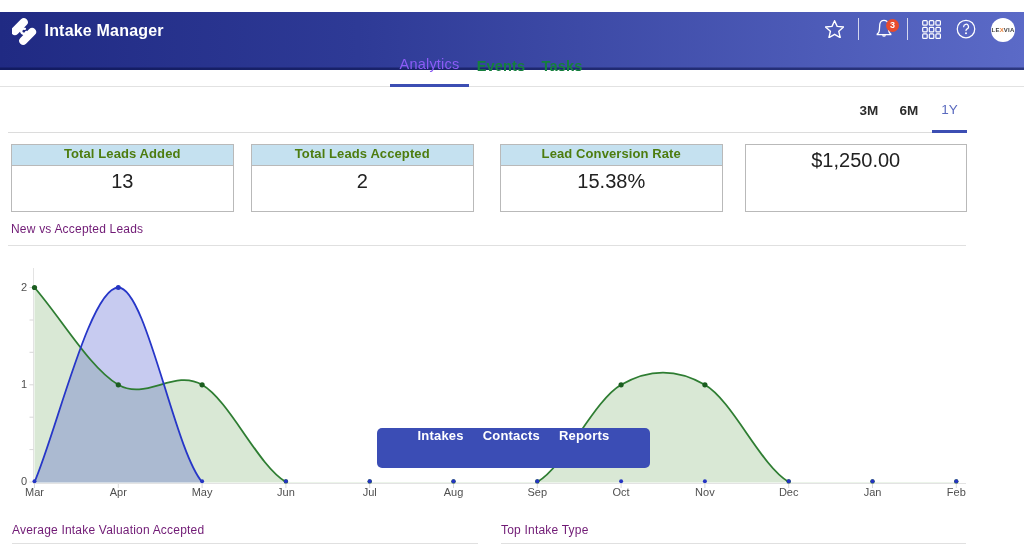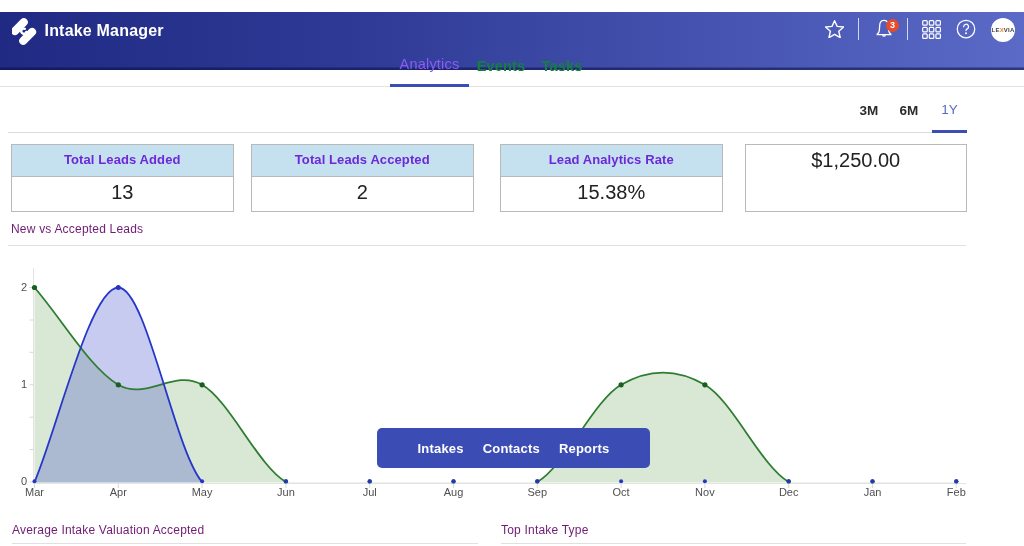--- a/index.html
+++ b/index.html
@@ -20,28 +20,28 @@
   .tab { position:absolute; top:0; height:43px; font-size:14.5px; font-weight:bold; color:#15803d;
          display:flex; align-items:center; justify-content:center; letter-spacing:0.2px; }
   .tab.active { color:#8b5cf6; font-weight:normal; border-bottom:3px solid #3c4eb3; }
   
   #rangerow { position:absolute; left:8px; top:88px; width:958px; height:45px; border-bottom:1px solid #dcdcdc; }
   .range { position:absolute; top:0; height:45px; font-size:13.5px; font-weight:bold; color:#2b2b2b;
            display:flex; align-items:center; justify-content:center; }
   .range.active { color:#5a6abf; font-weight:normal; border-bottom:3px solid #3c4eb3; }
   
   .card { position:absolute; top:144px; width:222.5px; height:68px; border:1px solid #b9b9b9; background:#fff; }
-  .card .hd { height:32px; background:#c5e1f0; border-bottom:1px solid #b9b9b9; display:flex; align-items:center; justify-content:center; padding-bottom:3px;
-              font-size:13px; font-weight:bold; color:#6d28d9; letter-spacing:0.1px; }
+  .card .hd { height:21px; background:#c5e1f0; border-bottom:1px solid #b9b9b9; display:flex; align-items:center; justify-content:center; padding-bottom:3px;
+              font-size:13px; font-weight:bold; color:#4d7c0f; letter-spacing:0.1px; }
   .card .val { height:30px; display:flex; align-items:center; justify-content:center; font-size:20px; color:#222; }
   .seclabel { position:absolute; font-size:12px; font-weight:normal; color:#701a75; letter-spacing:0.2px; }
   .hline { position:absolute; height:1px; background:#e0e0e0; }
   
   #toolbar { position:absolute; left:377px; top:428px; width:273px; height:40px; background:#3b4db5; border-radius:5px;
-             display:flex; align-items:center; justify-content:center; gap:19px; z-index:5; }
+             display:flex; justify-content:center; gap:19px; z-index:5; }
   #toolbar span { color:#fff; font-size:13px; font-weight:bold; letter-spacing:0.2px; }
 </style>
 </head>
 <body>
 <div id="nav">
   <svg class="abs" style="left:12px;top:5px" width="26" height="29" viewBox="0 0 26 29">
     <g stroke="#fff" stroke-linecap="round" fill="none">
       <line x1="11.8" y1="5.2" x2="2.9" y2="14.1" stroke-width="8"></line>
       <line x1="20.1" y1="14.9" x2="11.2" y2="23.8" stroke-width="8"></line>
       <path d="M12.90 11.84 A2.6 2.6 0 1 0 14.31 14.87" stroke-width="2.4"></path>
@@ -99,21 +99,21 @@
 
 <div class="card" style="left:11px;">
   <div class="hd">Total Leads Added</div>
   <div class="val">13</div>
 </div>
 <div class="card" style="left:251px;">
   <div class="hd">Total Leads Accepted</div>
   <div class="val">2</div>
 </div>
 <div class="card" style="left:500px;">
-  <div class="hd">Lead Analytics Rate</div>
+  <div class="hd">Lead Conversion Rate</div>
   <div class="val">15.38%</div>
 </div>
 <div class="card" style="left:744.5px;">
   <div class="val">$1,250.00</div>
 </div>
 
 <div class="seclabel" style="left:11px; top:222px;">New vs Accepted Leads</div>
 <div class="hline" style="left:8px; top:245px; width:958px;"></div>
 
 <svg class="abs" style="left:0;top:0" width="1024" height="546" viewBox="0 0 1024 546">

